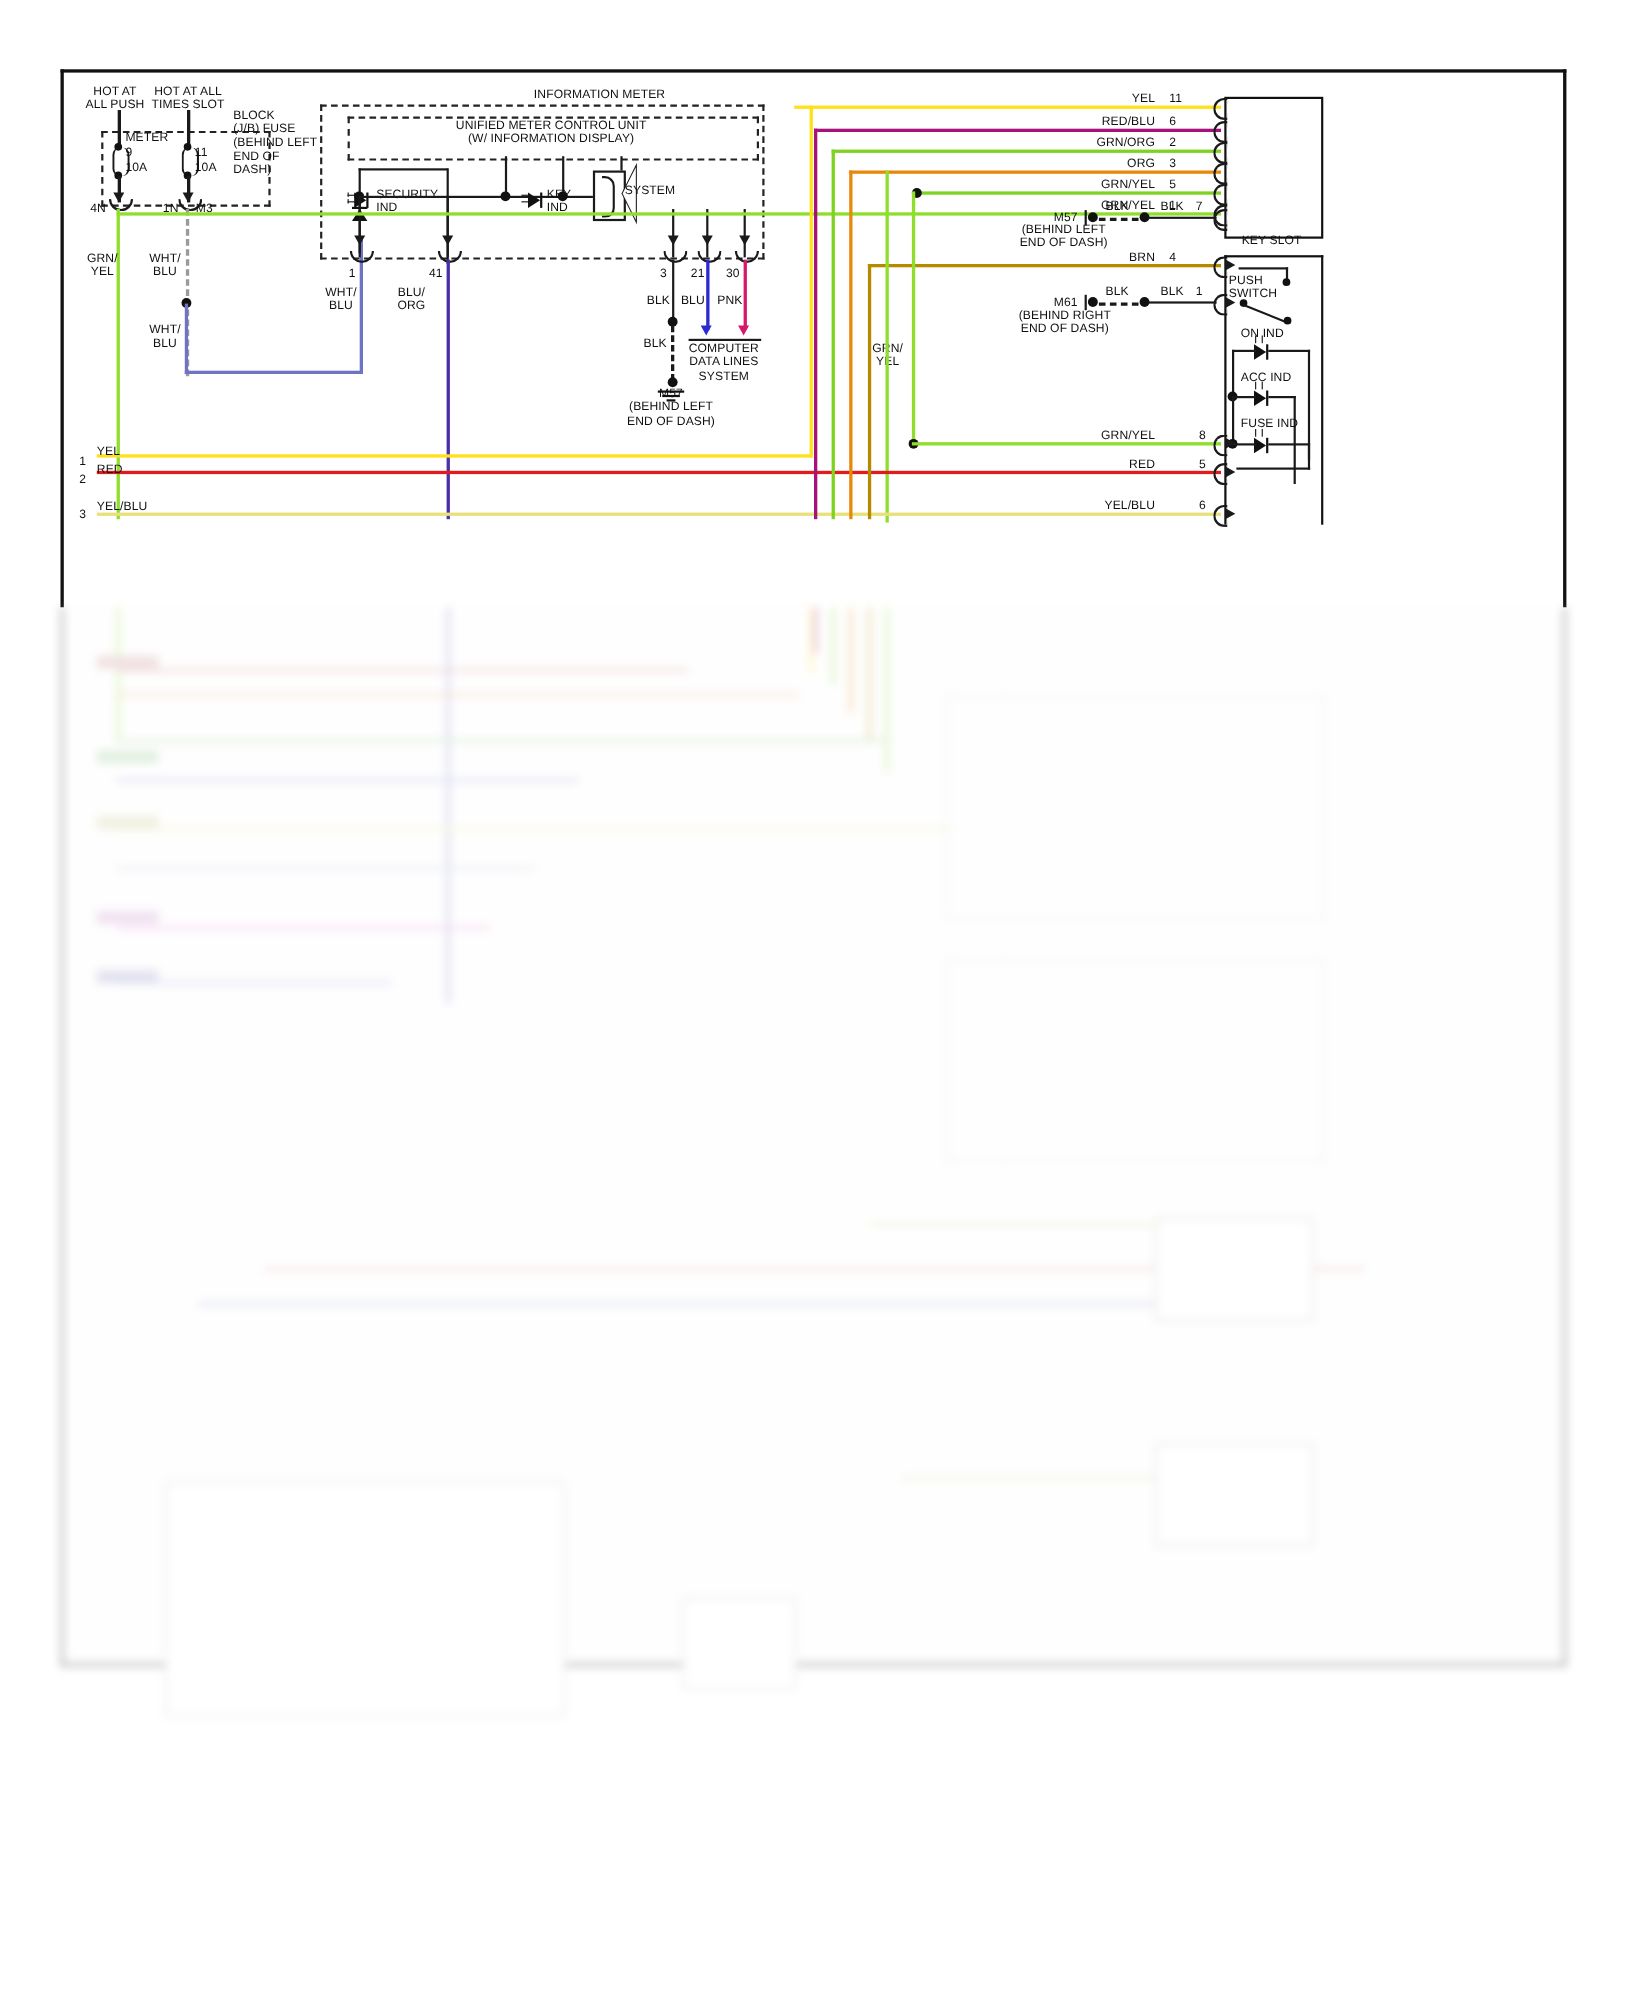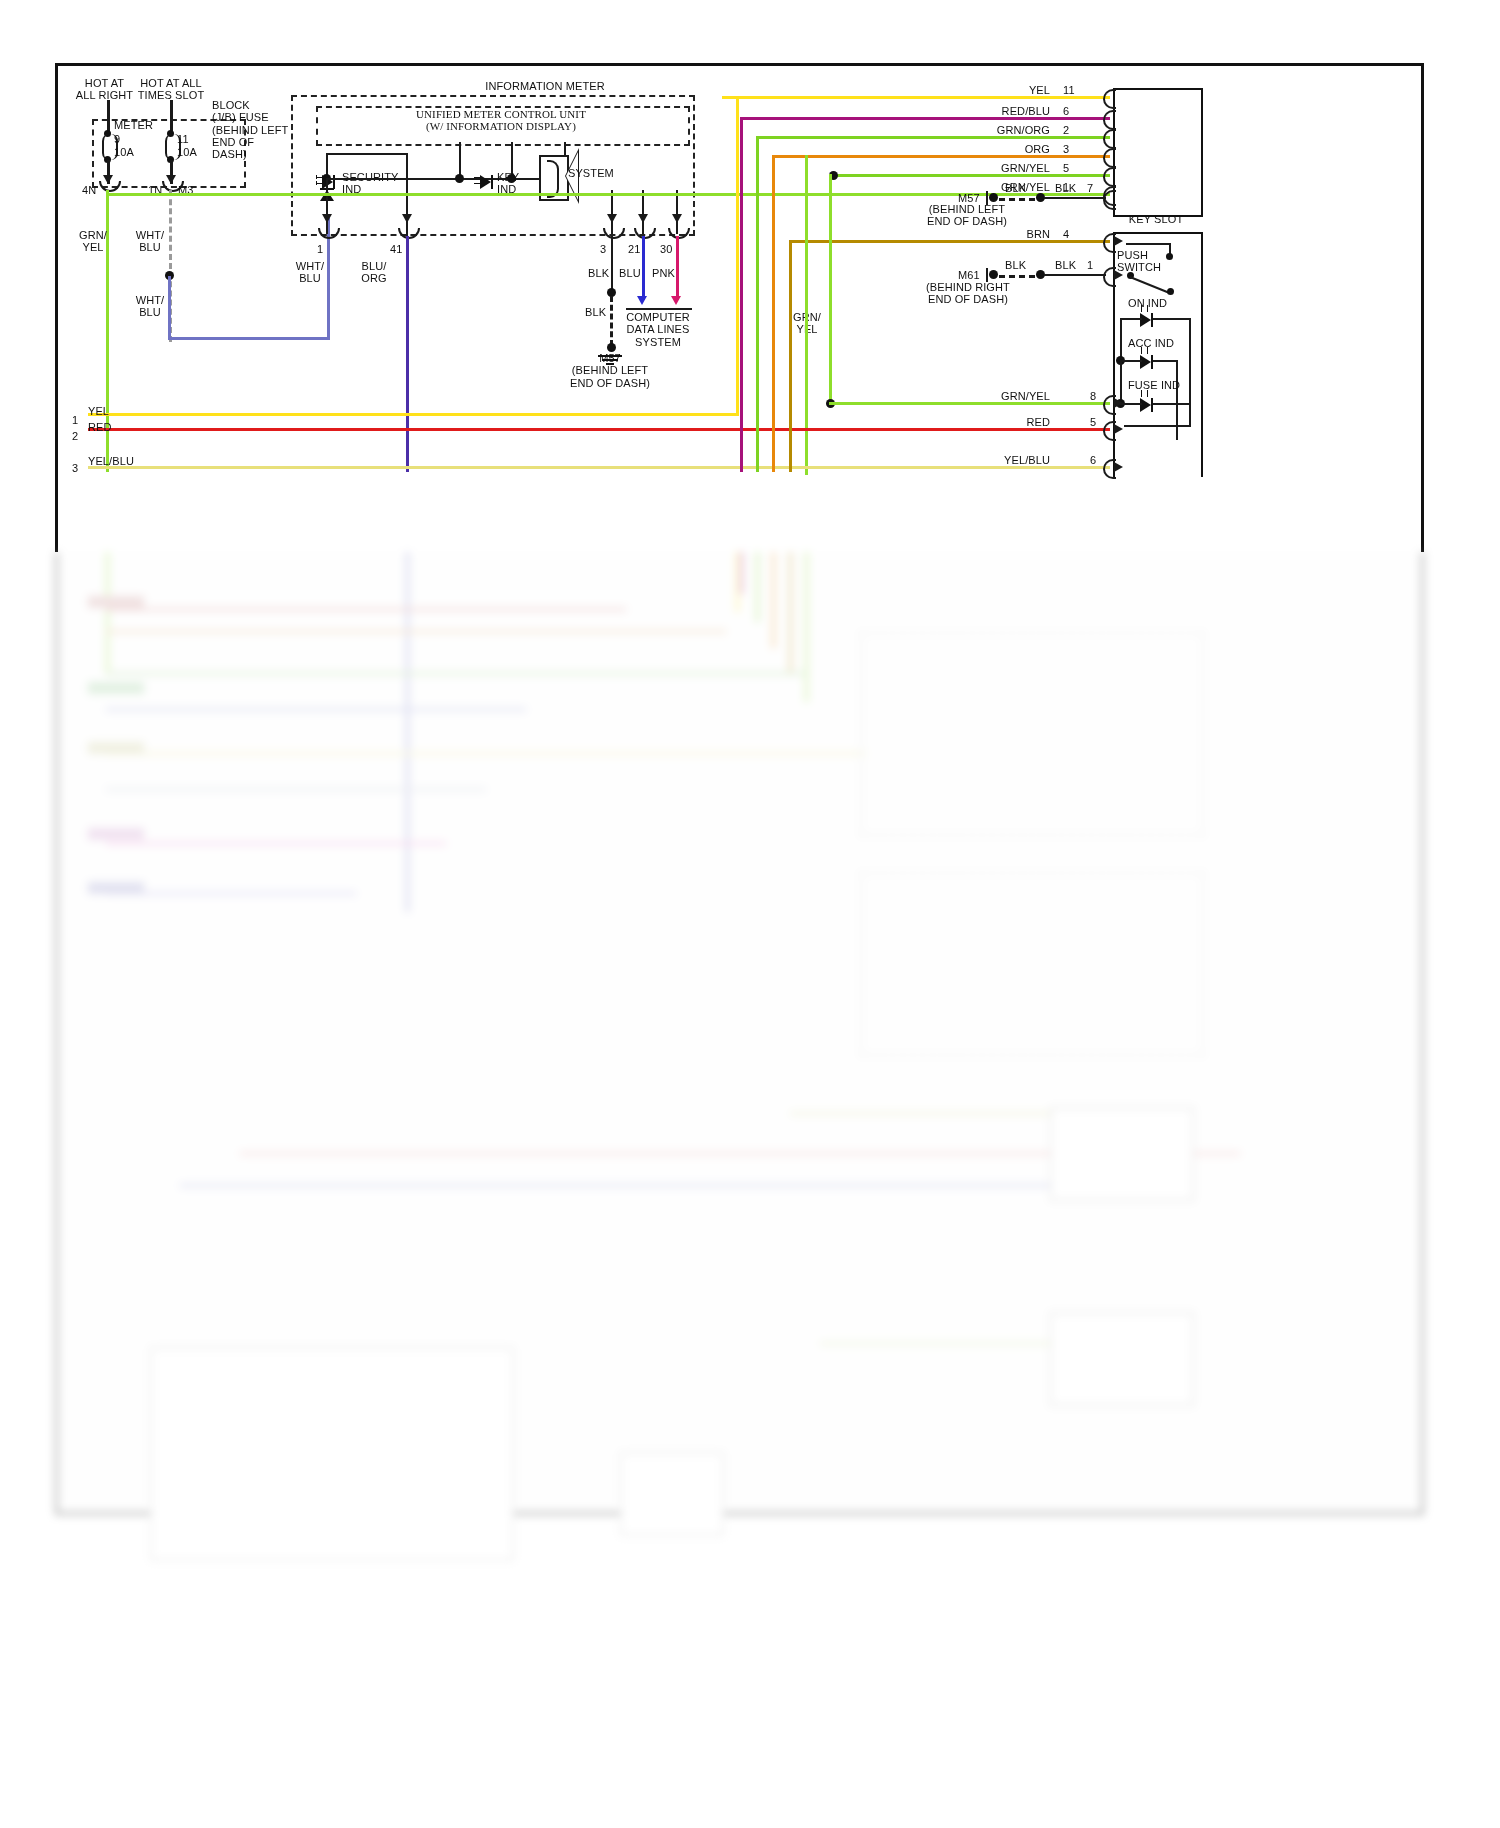--- a/index.html
+++ b/index.html
@@ -72,21 +72,21 @@
 
 <div id="page">
 
   <div id="sharp">
 
     <div class="frame" style="left:55px;top:63px;width:1363px;height:1412px;border-bottom:none;"></div>
 
     <div class="dash" style="left:92px;top:119px;width:150px;height:65px;"></div>
 
     <div class="lbl c" style="left:62px;top:77px;width:85px;">HOT AT
-ALL RIGHT</div>
+ALL PUSH</div>
     <div class="lbl c" style="left:125px;top:77px;width:92px;">HOT AT ALL
 TIMES SLOT</div>
     <div class="lbl" style="left:212px;top:99px;">BLOCK
 (J/B) FUSE
 (BEHIND LEFT
 END OF
 DASH)</div>
 
     <div class="w wv blk" style="left:107px;top:100px;height:34px;"></div>
     <div class="dotS" style="left:104px;top:130px;"></div>
@@ -125,21 +125,21 @@
 BLU</div>
 
     <div class="w wv" style="left:168px;top:276px;height:64px;background:#6f73c4;"></div>
     <div class="w wh" style="left:168px;top:337px;width:162px;background:#6f73c4;"></div>
     <div class="w wv" style="left:327px;top:218px;height:122px;background:#6f73c4;"></div>
 
     <div class="lbl c" style="left:380px;top:80px;width:330px;font-size:11px;">INFORMATION METER</div>
     <div class="dash" style="left:291px;top:95px;width:400px;height:137px;"></div>
 
     <div class="dash" style="left:316px;top:106px;width:370px;height:36px;"></div>
-    <div class="lbl c" style="left:326px;top:108px;width:350px;font-family:Liberation Serif, serif;">UNIFIED METER CONTROL UNIT
+    <div class="lbl c" style="left:326px;top:108px;width:350px;">UNIFIED METER CONTROL UNIT
 (W/ INFORMATION DISPLAY)</div>
 
     <div class="w blkv" style="left:326px;top:153px;height:77px;"></div>
     <div class="w blk2" style="left:326px;top:153px;width:81px;"></div>
     <div class="w blkv" style="left:406px;top:153px;height:87px;"></div>
     <div class="lbl" style="left:342px;top:171px;">SECURITY
 IND</div>
 
     <div class="led" style="left:316px;top:175px;">
       <div class="tri" style="left:6px;top:0px;"></div>

